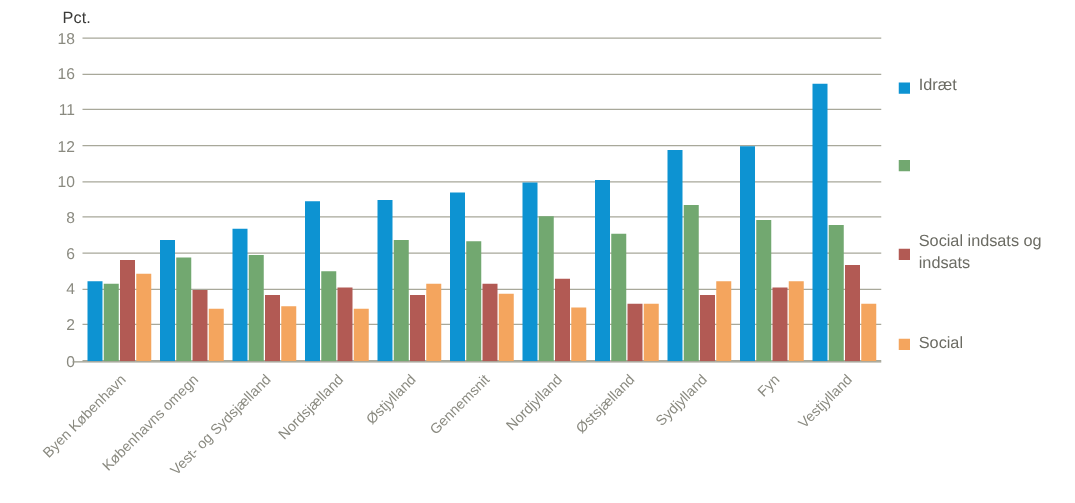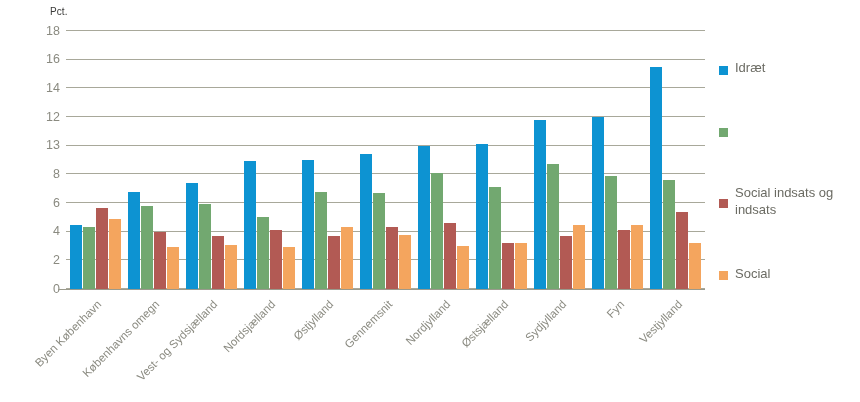--- a/index.html
+++ b/index.html
@@ -18,21 +18,21 @@
   #chart-root {
     position: absolute;
     left: 0; top: 0;
     width: 860px;
     height: 402px;
   }
   .unit-label {
     position: absolute;
     left: 50px;
     top: 6px;
-    font-size: 10px;
+    font-size: 13px;
     color: #3a3a38;
     letter-spacing: 0.1px;
   }
   .plot {
     position: absolute;
     left: 66px;
     top: 31px;
     width: 639px;
     height: 258px;
   }
@@ -143,23 +143,23 @@
 <div id="chart-root">
 
   <div class="unit-label">Pct.</div>
 
   <div class="ylabels" id="ylabels">
       <div class="ytick-label" style="bottom: 0%; top: auto; transform: translateY(50%);">0</div>
       <div class="ytick-label" style="bottom: 11.1111%; top: auto; transform: translateY(50%);">2</div>
       <div class="ytick-label" style="bottom: 22.2222%; top: auto; transform: translateY(50%);">4</div>
       <div class="ytick-label" style="bottom: 33.3333%; top: auto; transform: translateY(50%);">6</div>
       <div class="ytick-label" style="bottom: 44.4444%; top: auto; transform: translateY(50%);">8</div>
-      <div class="ytick-label" style="bottom: 55.5556%; top: auto; transform: translateY(50%);">13</div>
+      <div class="ytick-label" style="bottom: 55.5556%; top: auto; transform: translateY(50%);">10</div>
       <div class="ytick-label" style="bottom: 66.6667%; top: auto; transform: translateY(50%);">12</div>
-      <div class="ytick-label" style="bottom: 77.7778%; top: auto; transform: translateY(50%);">14</div>
+      <div class="ytick-label" style="bottom: 77.7778%; top: auto; transform: translateY(50%);">11</div>
       <div class="ytick-label" style="bottom: 88.8889%; top: auto; transform: translateY(50%);">16</div>
       <div class="ytick-label" style="bottom: 100%; top: auto; transform: translateY(50%); margin-top: 21px;">18</div>
     </div>
 
   <div class="plot" id="plot">
     <div id="gridlines">
         <div class="gridline" style="bottom: 0%;"></div>
         <div class="gridline" style="bottom: 11.1111%;"></div>
         <div class="gridline" style="bottom: 22.2222%;"></div>
         <div class="gridline" style="bottom: 33.3333%;"></div>

